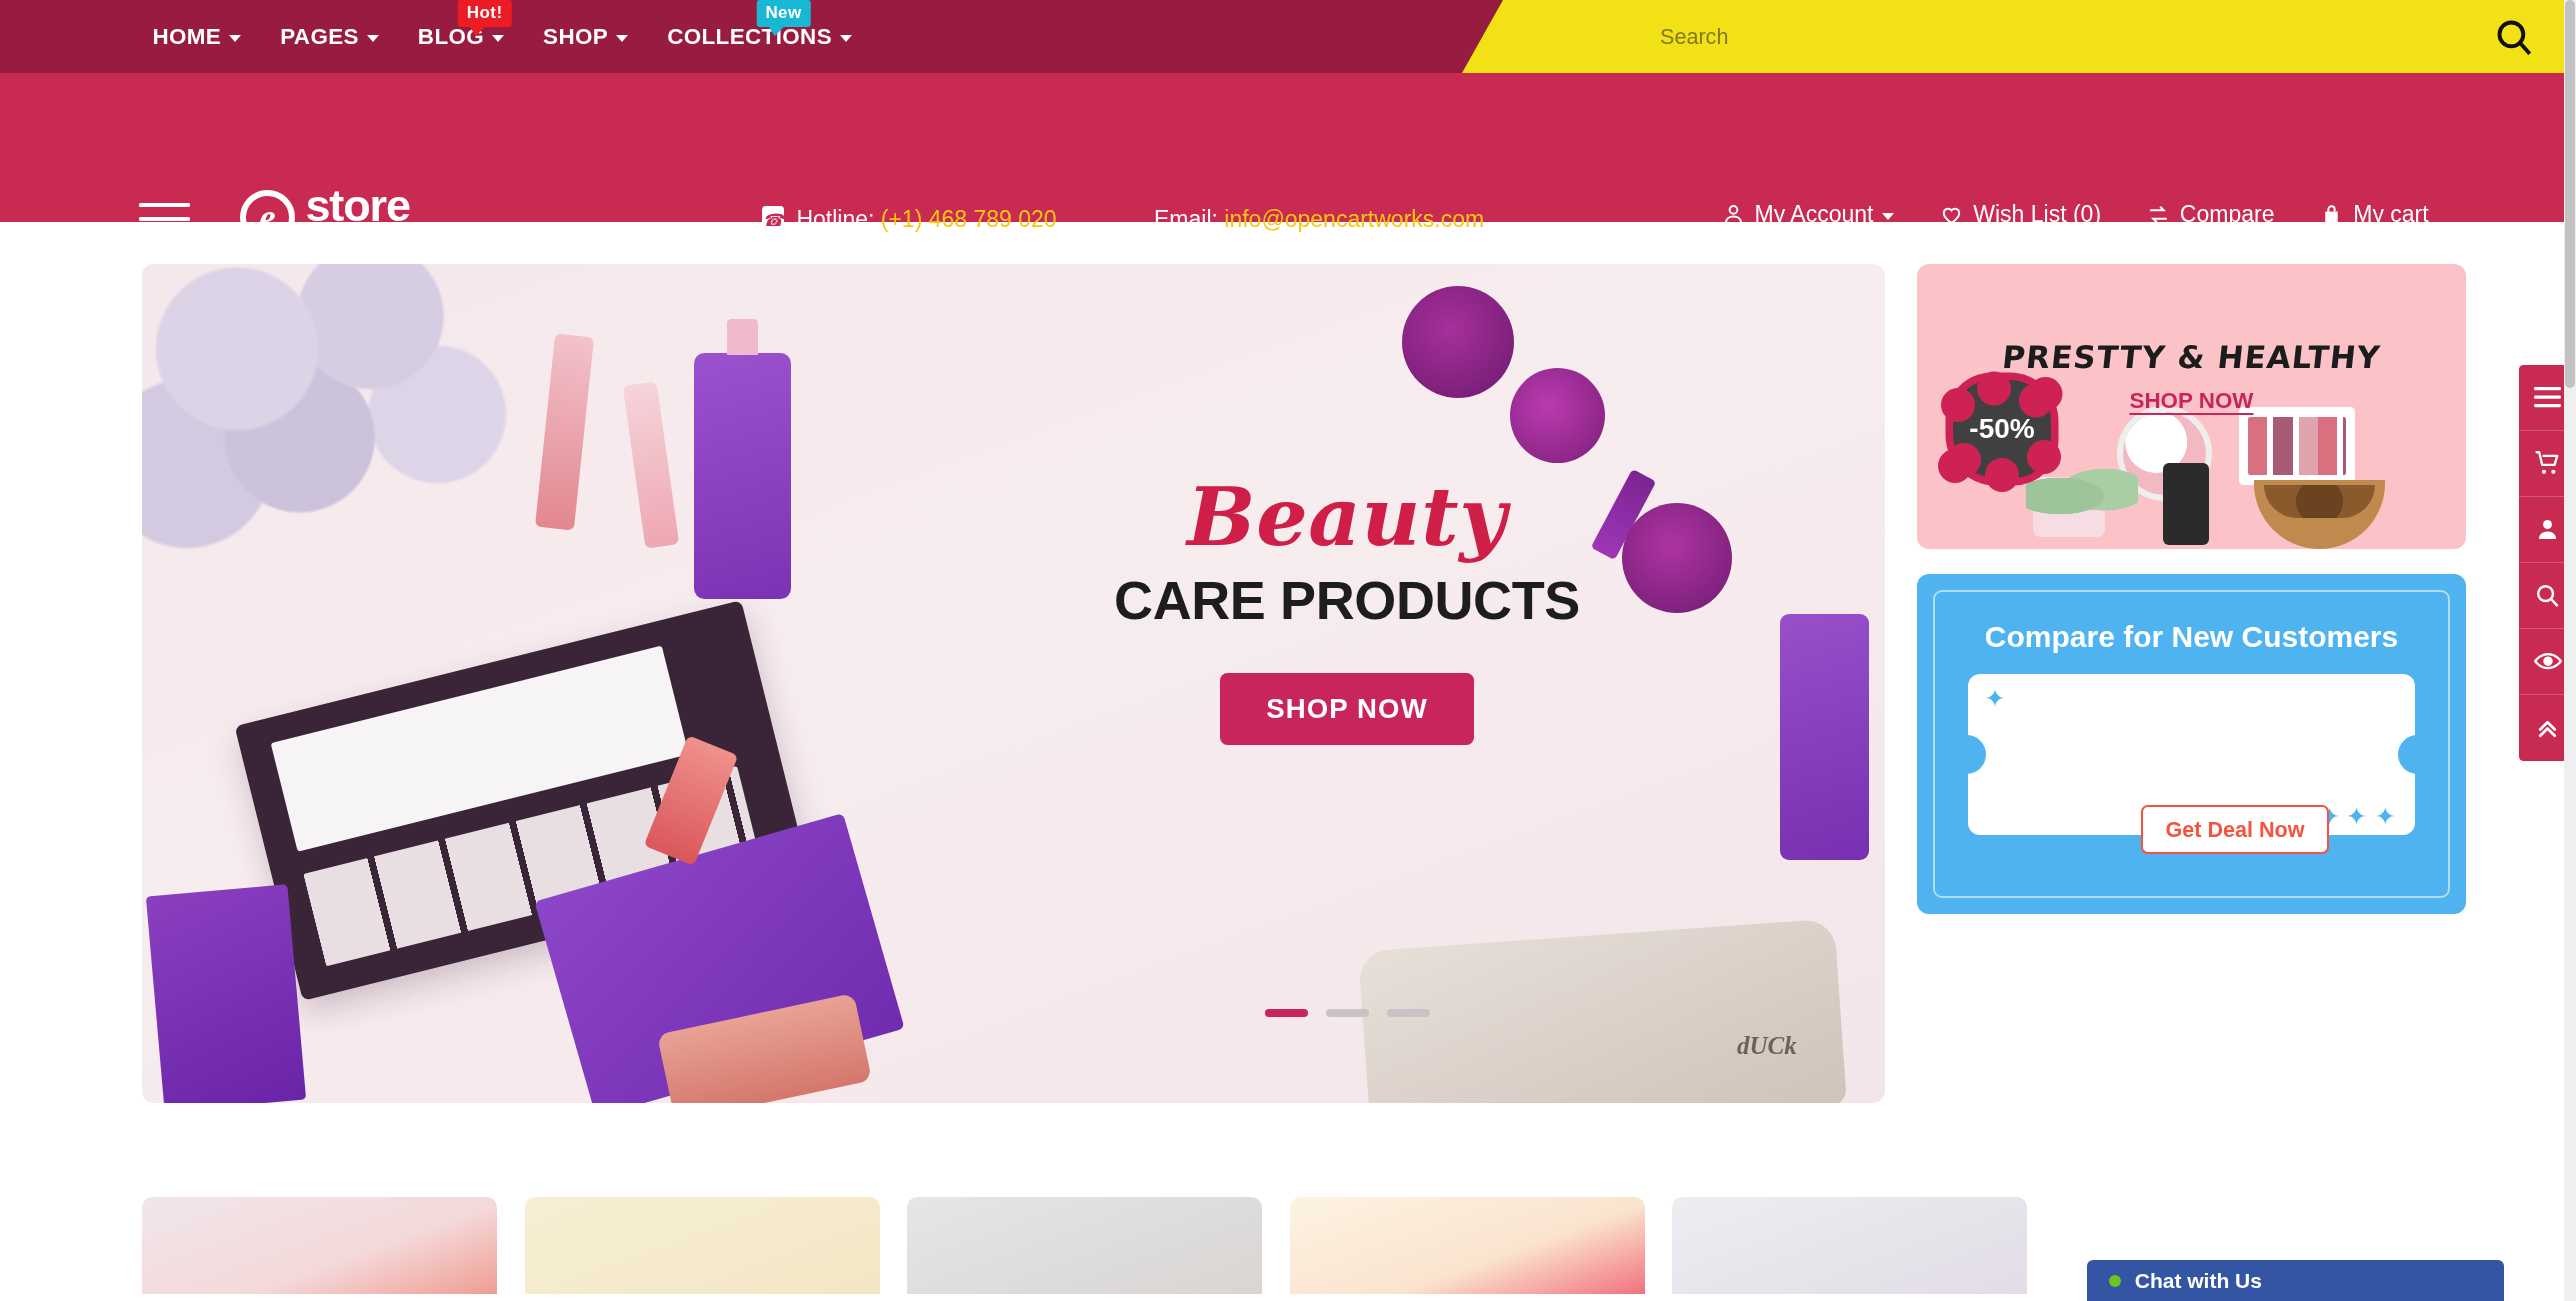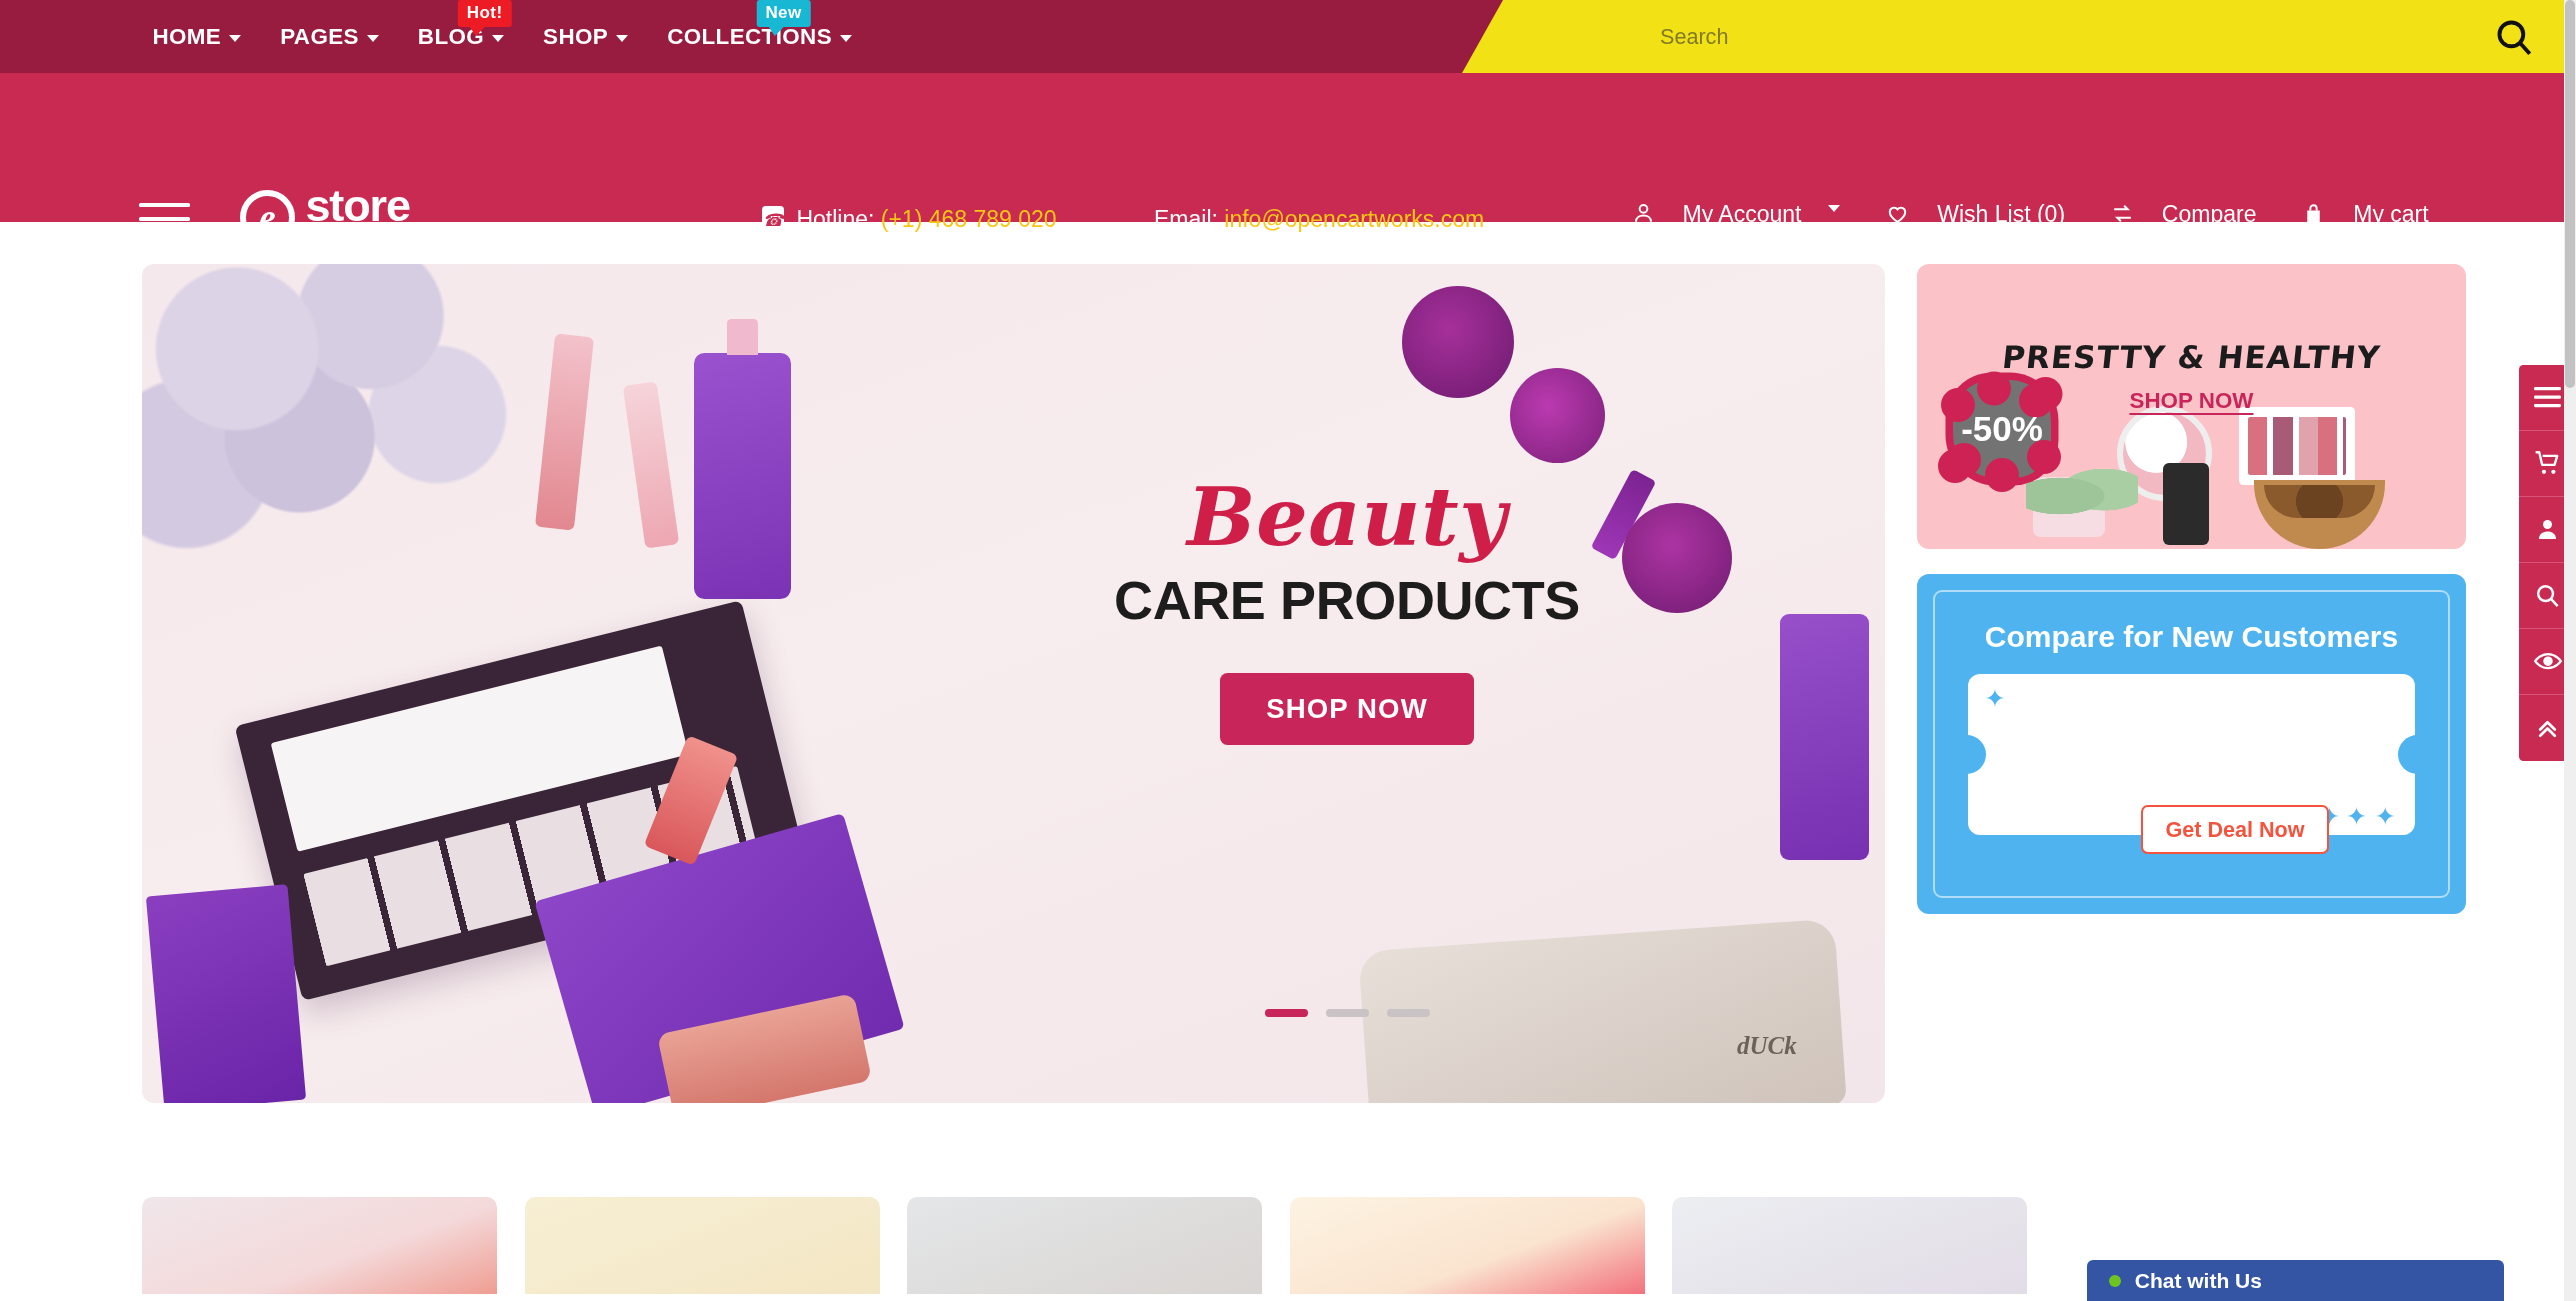--- a/index.html
+++ b/index.html
@@ -96,21 +96,21 @@
     display: inline-block; width: 22.4px; height: 27px; background: #fff;
     border-radius: 3.7px; margin-right: 12px; position: relative;
   }
   .phone-ico::after {
     content: "\260E"; position: absolute; left: 50%; top: 50%;
     transform: translate(-50%,-50%); font-size: 17px; color: #c82a52;
   }
 
   .accnav { position: absolute; right: 125px; top: 128px; display: flex; align-items: center; gap: 0px; }
   .accnav-item {
-    display: flex; align-items: flex-start; gap: 27px; color: #fff;
+    display: flex; align-items: center; gap: 9px; color: #fff;
     font-size: 23px; padding: 0 22.4px; cursor: pointer; white-space: nowrap;
   }
   .accnav-item svg { flex: none; }
 
   
   .main { position: absolute; top: 222px; left: 0; width: 2576px; height: 1079px; background: #fff; }
 
   .hero {
     position: absolute; left: 142px; top: 42px; width: 1743px; height: 839px;
     border-radius: 12px; overflow: hidden;
@@ -215,21 +215,21 @@
     font-size: 31px; font-weight: 800; color: #1c1c1c; letter-spacing: 1.1px;
     font-family: "DejaVu Sans", sans-serif; transform: skewX(-6deg);
   }
   .promo-top .pshop {
     position: absolute; left: 0; right: 0; top: 124px; text-align: center;
     font-size: 22.4px; font-weight: 600; color: #c8265a; text-decoration: underline;
     text-underline-offset: 5.2px; cursor: pointer;
   }
   .badge50 {
     position: absolute; left: 36px; top: 116px; width: 98px; height: 98px;
-    background: #737373; color: #fff; font-size: 35px; font-weight: 800;
+    background: #404040; color: #fff; font-size: 28px; font-weight: 800;
     display: flex; align-items: center; justify-content: center;
     border-radius: 40% 42% 38% 44%;
     box-shadow: 0 0 0 7.5px #ce2255, 0 0 0 0 transparent;
   }
   .badge50::before, .badge50::after {
     content:""; position:absolute; width: 34px; height: 34px; background:#ce2255; border-radius:50%;
   }
   .badge50::before { left:-12px; top:7.5px; box-shadow: 78px -4.5px 0 #ce2255, 36px -16.4px 0 #ce2255, -3px 61px 0 #ce2255; }
   .badge50::after { right:-10.4px; bottom:4.5px; box-shadow: -80px 3px 0 #ce2255, -42px 18px 0 #ce2255, 1.5px -63px 0 #ce2255; }
   .badge50 span { position: relative; z-index: 2; }

